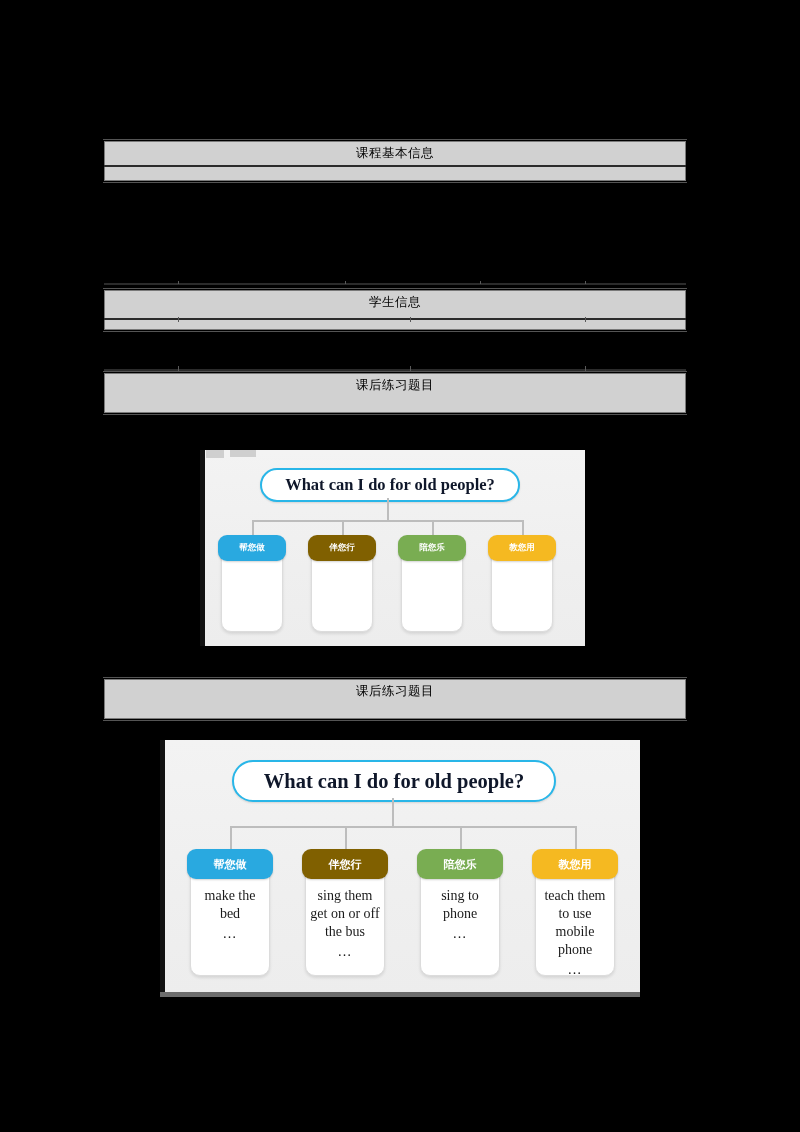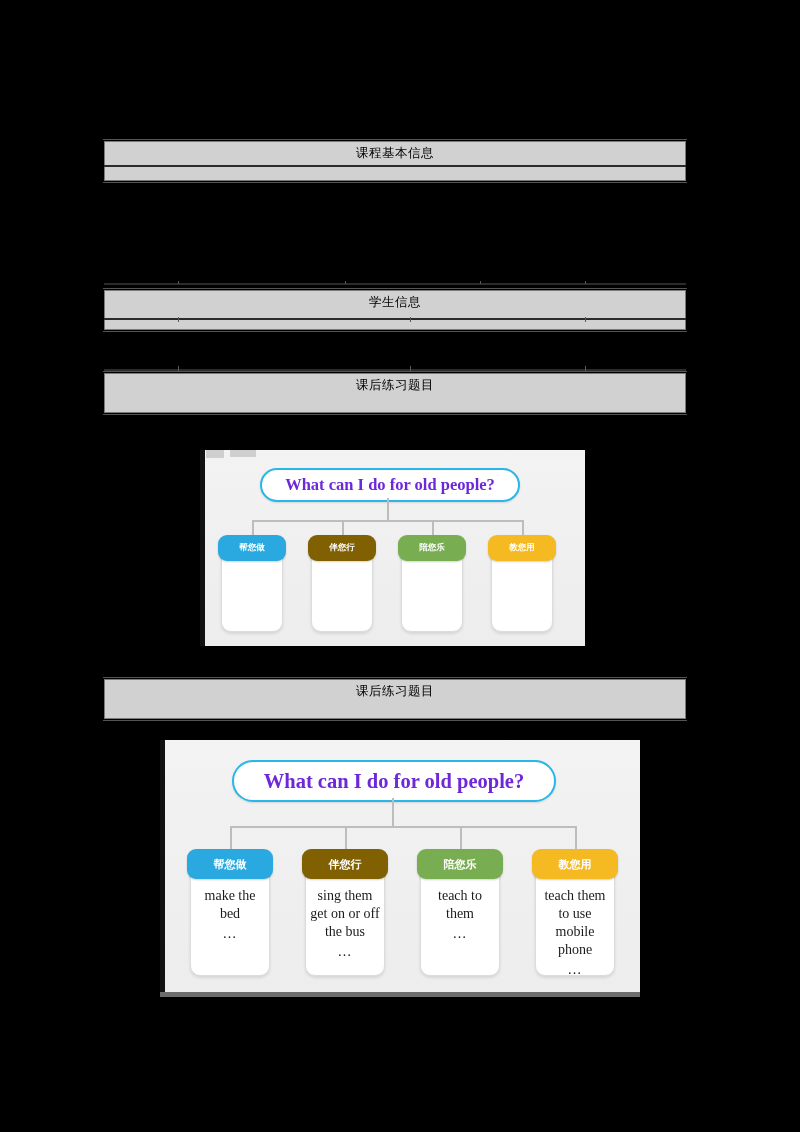--- a/index.html
+++ b/index.html
@@ -91,21 +91,21 @@
   .root-pill {
     position: absolute;
     background: #ffffff;
     border: 2.5px solid #29b6e8;
     border-radius: 999px;
     display: flex;
     align-items: center;
     justify-content: center;
     font-family: "Liberation Serif", "DejaVu Serif", serif;
     font-weight: bold;
-    color: #6d28d9;
+    color: #0f172a;
     white-space: nowrap;
     box-shadow: 0 1px 2px rgba(0,0,0,0.12);
   }
 
   
   .conn {
     position: absolute;
     background: #bdbdbd;
   }
   .conn.v { width: 1.5px; }
@@ -273,21 +273,21 @@
     <div class="branch-head" style="background:#806000">伴您行</div>
     <div class="branch-body">
       <span>sing them get on or off the bus</span>
       <span class="dots">…</span>
     </div>
   </div>
 
   <div class="branch" style="left:260px">
     <div class="branch-head" style="background:#79ad52">陪您乐</div>
     <div class="branch-body">
-      <span>teach to them</span>
+      <span>sing to phone</span>
       <span class="dots">…</span>
     </div>
   </div>
 
   <div class="branch" style="left:375px">
     <div class="branch-head" style="background:#f5b921">教您用</div>
     <div class="branch-body">
       <span>teach them to use mobile phone</span>
       <span class="dots">…</span>
     </div>

